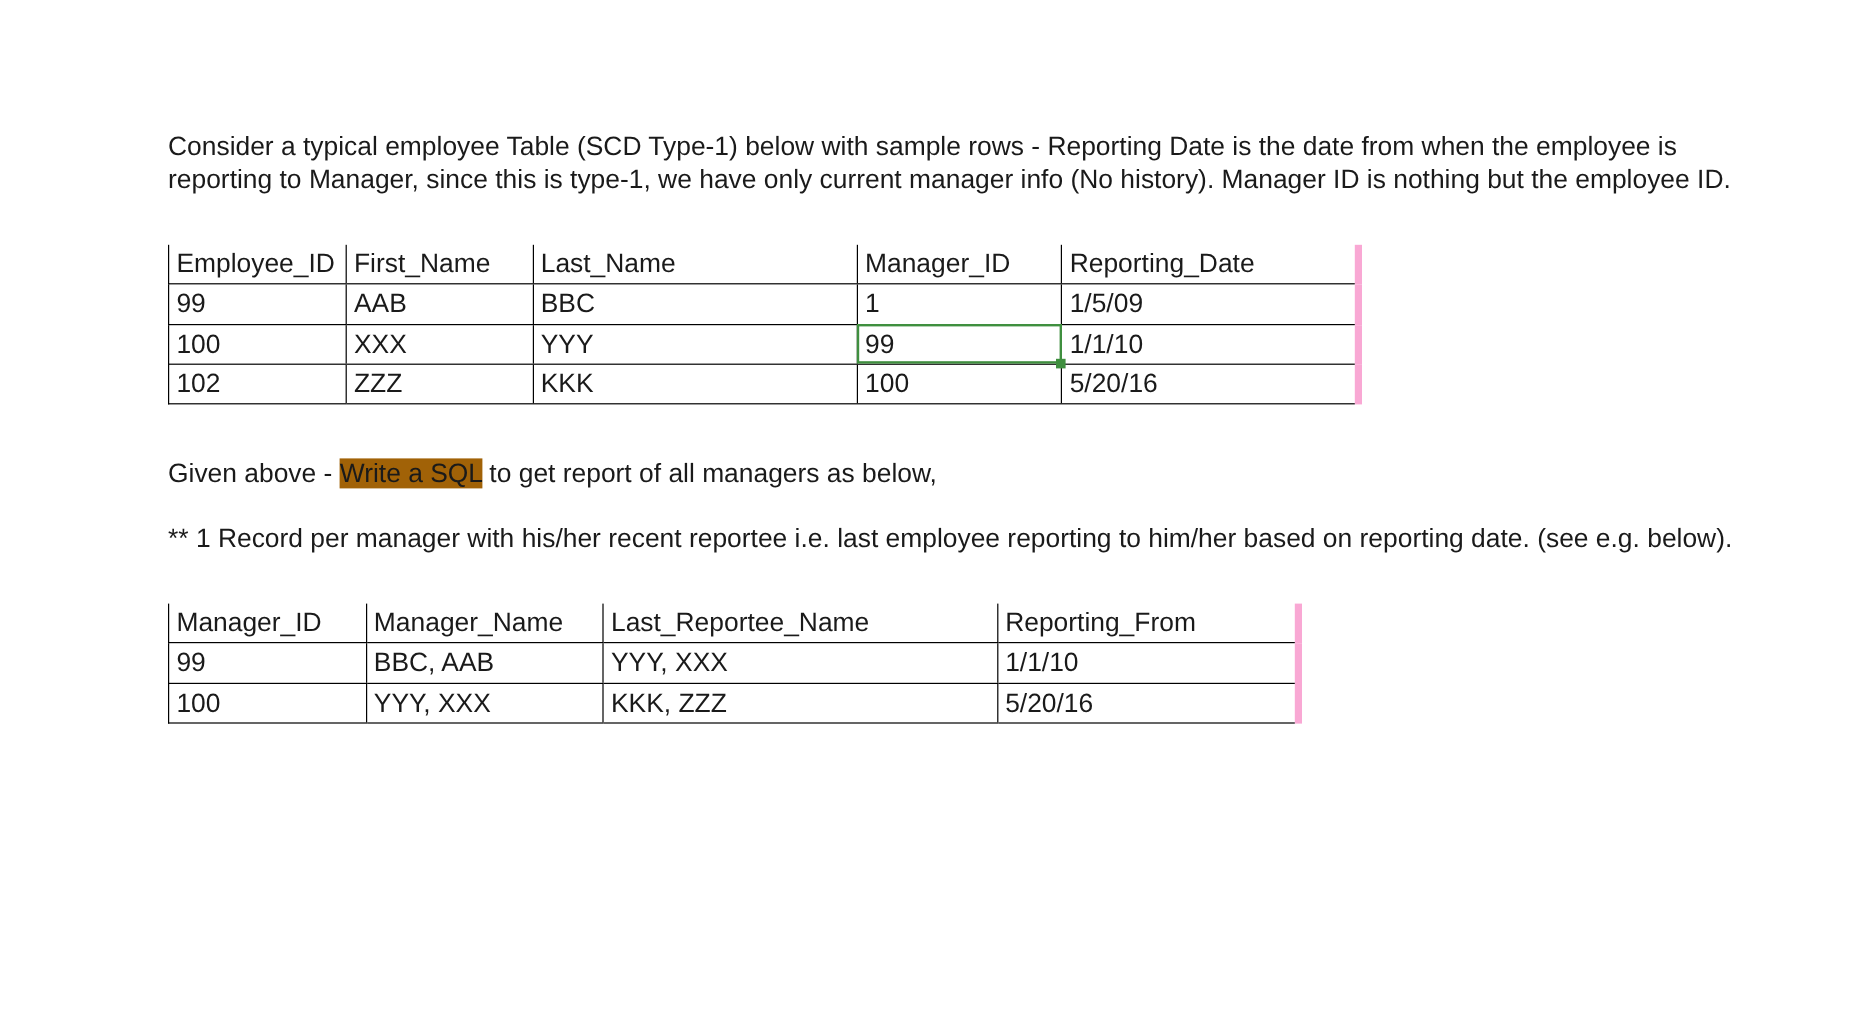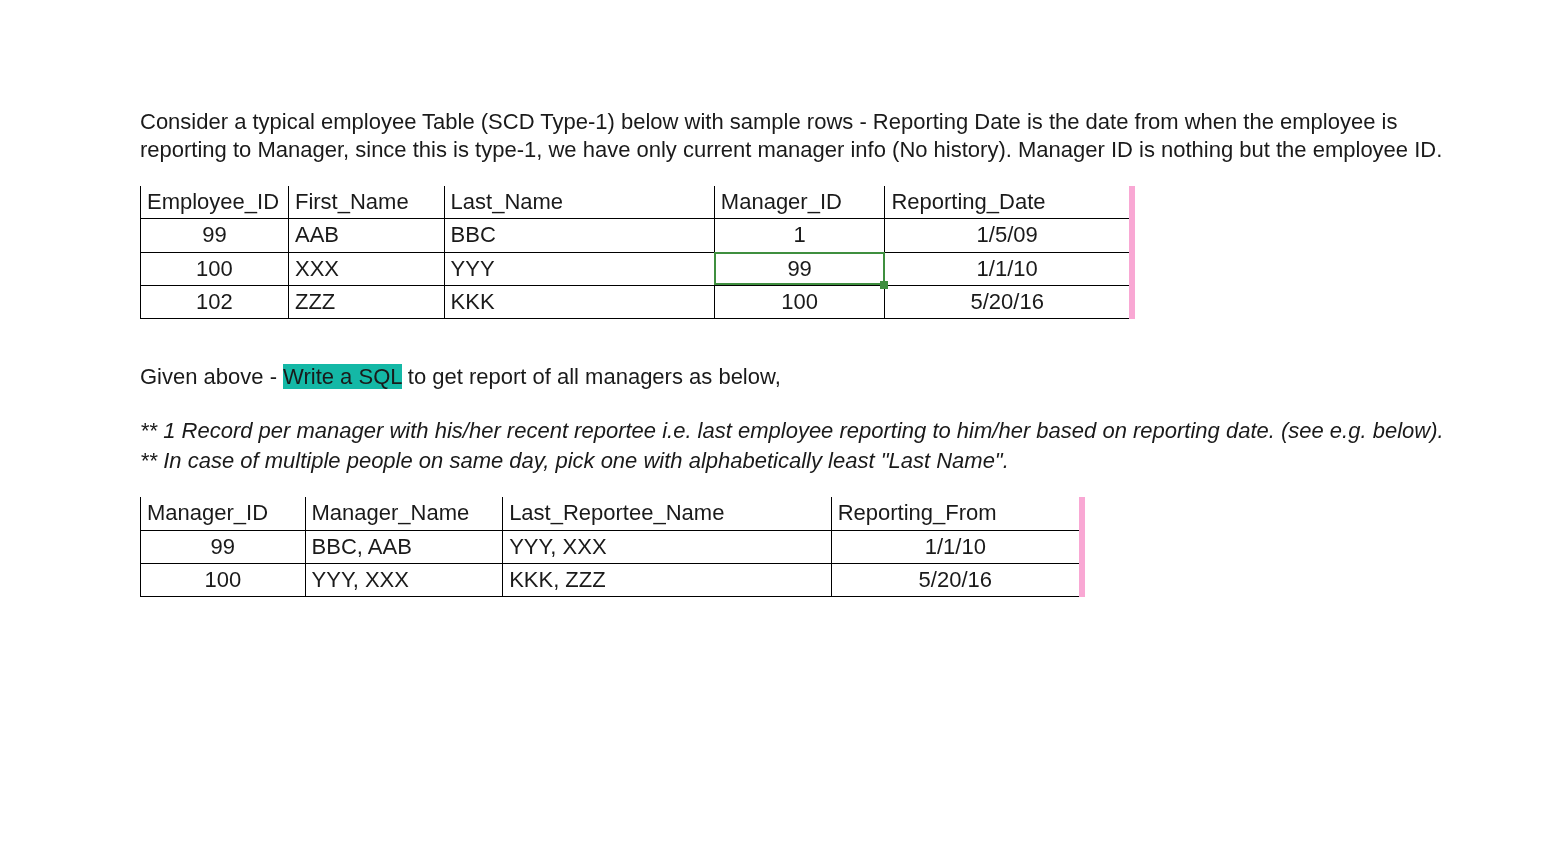--- a/index.html
+++ b/index.html
@@ -14,46 +14,46 @@
     height: 855px;
     box-sizing: border-box;
     padding: 108px 88px 0 140px;
     font-size: 22px;
     line-height: 1.28;
   }
   .para {
     margin-bottom: 10px;
   }
   .highlight {
-    background: #14b8a6;
+    background: #a16207;
   }
   table {
     border-collapse: collapse;
-    margin-top: 22px;
+    margin-top: 40px;
     margin-bottom: 26px;
     font-size: 22px;
   }
   table th, table td {
     border-left: 1px solid #000;
     border-bottom: 1px solid #000;
     padding: 2px 6px 2px 6px;
     font-weight: normal;
     text-align: left;
     vertical-align: bottom;
     height: 27px;
     box-sizing: content-box;
   }
   table th {
     border-top: none;
   }
   table td:last-child, table th:last-child {
     border-right: 6px solid #f9a8d4;
   }
   
-  .num { text-align: center; }
+  .num { text-align: left; }
   .emp-table{ width: 995px; }
   .emp-table col.c1 { width: 148px; }
   .emp-table col.c2 { width: 156px; }
   .emp-table col.c3 { width: 272px; }
   .emp-table col.c4 { width: 171px; }
   .emp-table col.c5 { width: 248px; }
 
   .mgr-table { width: 945px; }
   .mgr-table col.c1 { width: 165px; }
   .mgr-table col.c2 { width: 198px; }
@@ -69,21 +69,21 @@
     content: "";
     position: absolute;
     right: -4px;
     bottom: -4px;
     width: 8px;
     height: 8px;
     background: #3f8f3f;
   }
   .mid-gap { height: 18px; }
   .rules-block { margin-top: 26px; }
-  .rule-line { margin: 2px 0; font-style: italic; }
+  .rule-line { margin: 2px 0; }
   
   thead th { border-top: none; }
   
 </style>
 </head>
 <body>
 
 <div class="page">
 
   <div class="para">Consider a typical employee Table (SCD Type-1) below with sample rows - Reporting Date is the date from when the employee is reporting to Manager, since this is type-1, we have only current manager info (No history). Manager ID is nothing but the employee ID.</div>
@@ -131,21 +131,20 @@
   </table>
 
   <div class="mid-gap"></div>
 
   <div class="para">
     <span>Given above - </span><span class="highlight">Write a SQL</span><span> to get report of all managers as below,</span>
   </div>
 
   <div class="rules-block">
     <div class="rule-line">** 1 Record per manager with his/her recent reportee i.e. last employee reporting to him/her based on reporting date. (see e.g. below).</div>
-    <div class="rule-line">** In case of multiple people on same day, pick one with alphabetically least "Last Name".</div>
   </div>
 
   <table class="mgr-table">
     <colgroup>
         <col class="c1">
         <col class="c2">
         <col class="c3">
         <col class="c4">
       </colgroup>
     <thead>

